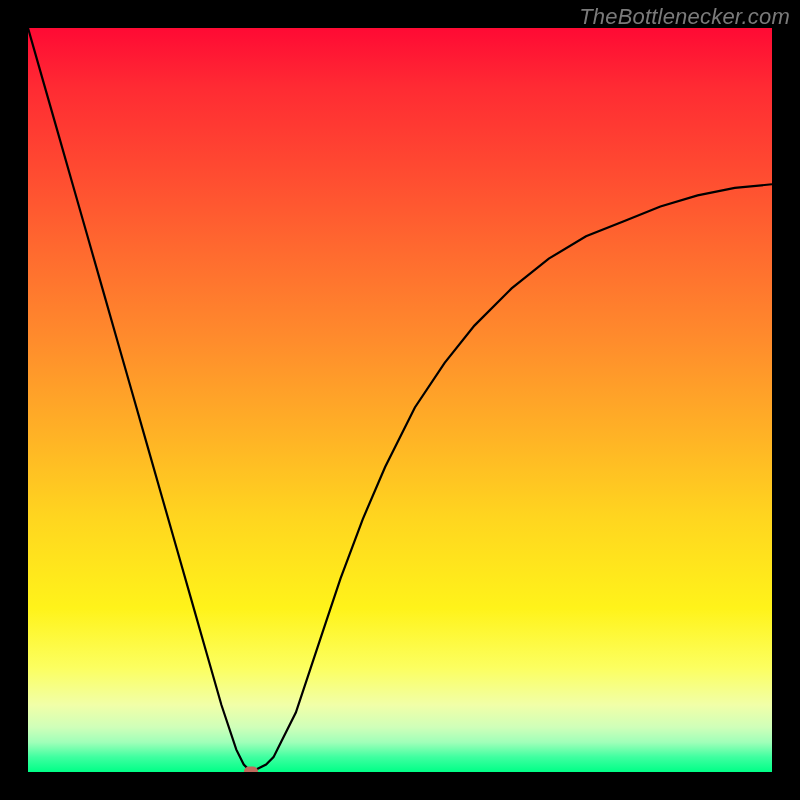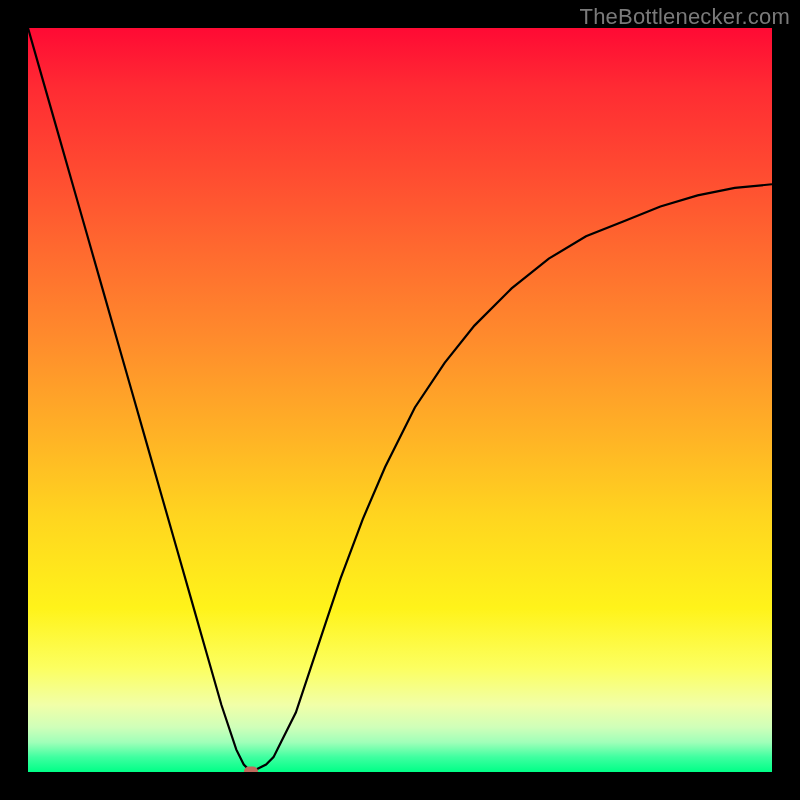--- a/index.html
+++ b/index.html
@@ -9,20 +9,21 @@
     height: 800px;
     background: #000;
     overflow: hidden;
     font-family: Arial, Helvetica, sans-serif;
   }
   .outer {
     width: 800px;
     height: 800px;
     position: relative;
     background: #000;
+    font-style: italic;
   }
   .watermark {
     position: absolute;
     top: 4px;
     right: 10px;
     color: #7a7a7a;
     font-size: 22px;
     font-weight: 500;
     z-index: 30;
     letter-spacing: 0.2px;

